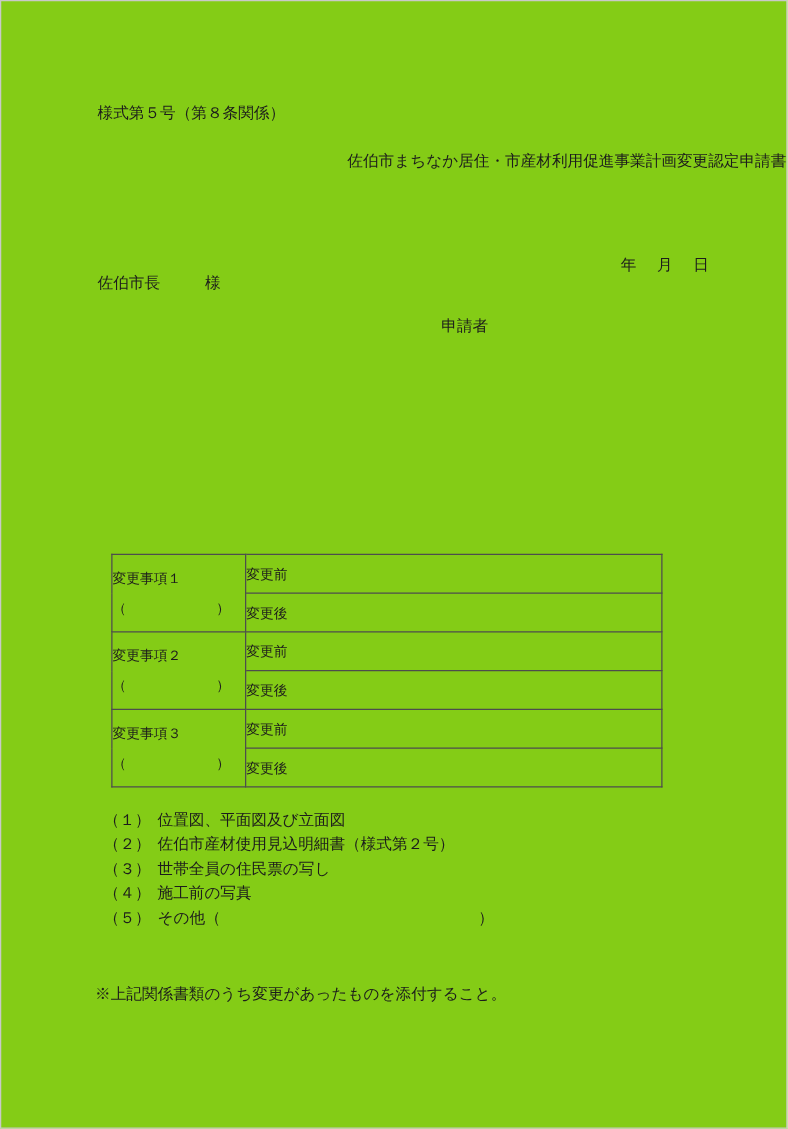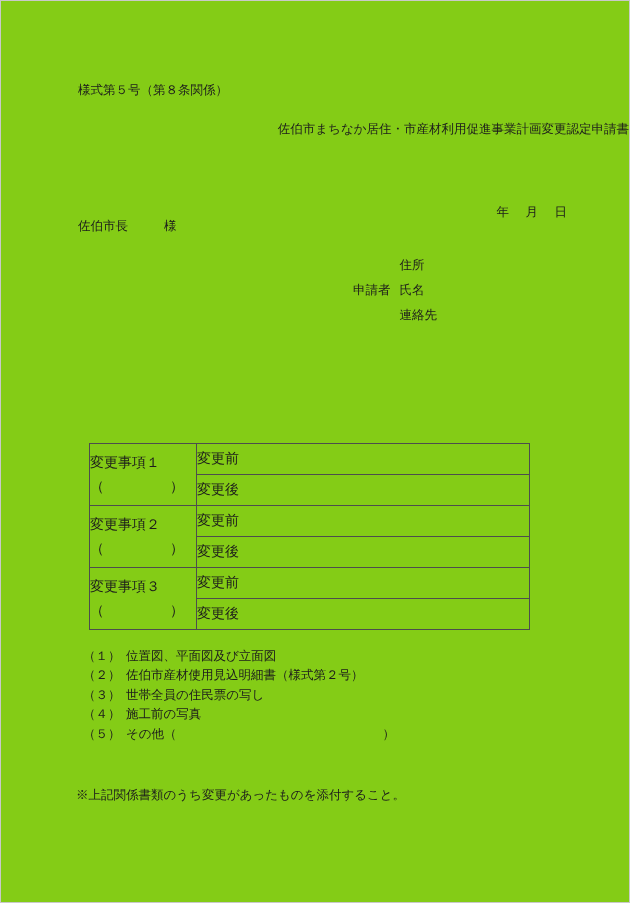--- a/index.html
+++ b/index.html
@@ -73,21 +73,21 @@
   .body-para .line.indent {
     text-indent: 32px;
   }
   table.change-table {
     position: absolute;
     left: 88px;
     top: 442px;
     width: 440px;
     border-collapse: collapse;
     table-layout: fixed;
-    font-size: 14px;
+    font-size: 11px;
   }
   table.change-table td {
     border: 1px solid #4d4d4d;
     padding: 0;
   }
   td.item-cell {
     width: 107px;
     vertical-align: middle;
     padding-left: 4px;
   }
@@ -150,25 +150,20 @@
 
   <div class="date-line">年　月　日</div>
 
   <div class="addressee">
     <span>佐伯市長</span>
     <span>様</span>
   </div>
 
   <div class="applicant">
     <div>申請者</div>
-    <div class="applicant-fields">
-      <div>住所</div>
-      <div>氏名</div>
-      <div>連絡先</div>
-    </div>
   </div>
 
 
   <table class="change-table">
     <colgroup>
         <col style="width:107px">
         <col style="width:333px">
       </colgroup>
     <tbody>
       <tr>

